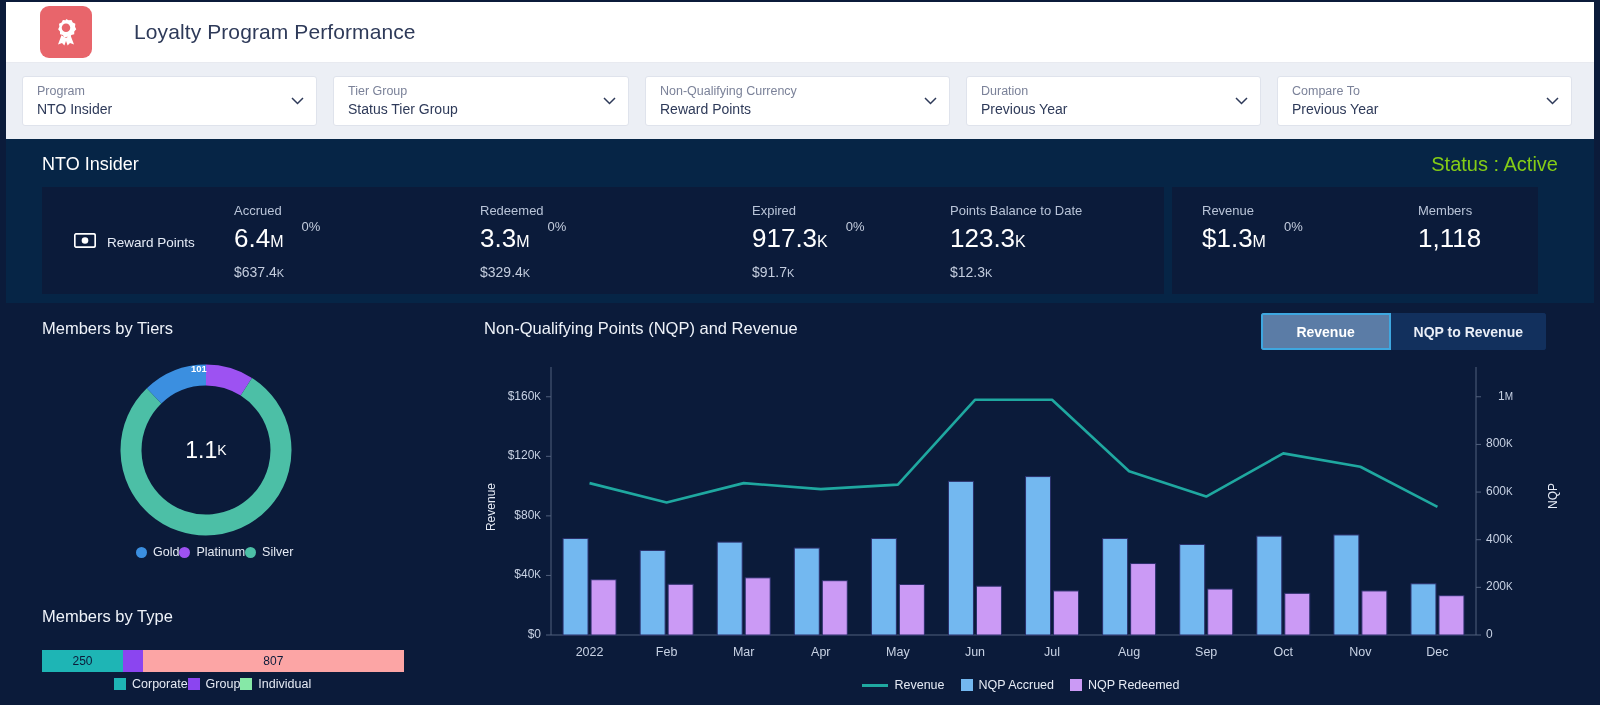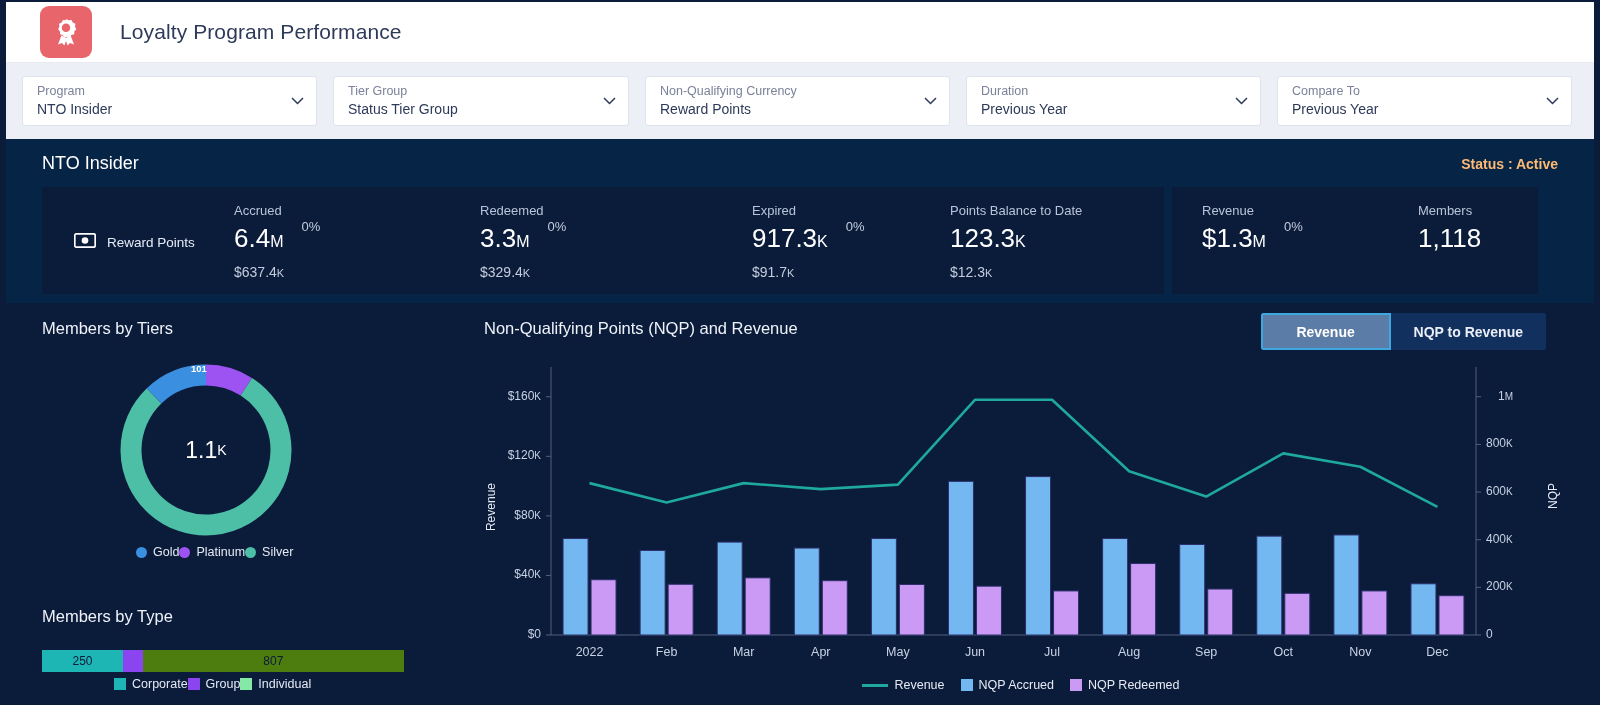--- a/index.html
+++ b/index.html
@@ -23,21 +23,21 @@
     display: flex; align-items: center;
     border-bottom: 1px solid #e8eaf0;
   }
   .app-logo {
     width: 52px; height: 52px; margin-left: 34px;
     border-radius: 9px; background: #e8656b;
     display: flex; align-items: center; justify-content: center;
     flex: none;
   }
   .app-title {
-    margin-left: 28px;
+    margin-left: 42px;
     font-size: 21px; color: #2e3a59; letter-spacing: .1px;
   }
 
   
   .filterbar {
     position: absolute; left: 6px; top: 63px;
     width: 1588px; height: 76px;
     background: #eceff5;
     display: flex; align-items: center;
     padding: 0 8px;
@@ -69,21 +69,21 @@
   .kpiband {
     position: absolute; left: 6px; top: 139px;
     width: 1588px; height: 164px;
     background: #062546;
   }
   .kpi-head {
     position: absolute; left: 36px; top: 14px; right: 36px;
     display: flex; align-items: center; justify-content: space-between;
   }
   .kpi-program { font-size: 18px; color: #ffffff; }
-  .kpi-status { font-size: 14px; color: #fdba74; font-weight: bold; }
+  .kpi-status { font-size: 20px; color: #84cc16; }
 
   .kpi-main {
     position: absolute; left: 36px; top: 48px;
     width: 1122px; height: 107px;
     background: #0b1b3a;
     display: flex; align-items: flex-start;
   }
   .kpi-right {
     position: absolute; left: 1166px; top: 48px;
     width: 366px; height: 107px;
@@ -372,21 +372,21 @@
           <span class="legend-dot" style="background: rgb(76, 191, 166);"></span>
           <span class="legend-text">Silver</span>
         </div>
       </div>
 
     <div class="panel-title" style="left:36px; top:304px;">Members by Type</div>
 
     <div class="stacked" id="type-stacked">
         <div class="seg" style="width: 22.3614%; background: rgb(30, 181, 181);">250</div>
         <div class="seg" style="width: 5.45617%; background: rgb(139, 69, 240);"></div>
-        <div class="seg" style="width: 72.1825%; background: #4d7c0f;">807</div>
+        <div class="seg" style="width: 72.1825%; background: #fca5a5;">807</div>
       </div>
     <div class="legend-row" id="type-legend" style="left:108px; top:374px;">
         <div class="legend-item">
           <span class="legend-sq" style="background: rgb(30, 181, 181);"></span>
           <span class="legend-text">Corporate</span>
         </div>
         <div class="legend-item">
           <span class="legend-sq" style="background: rgb(139, 69, 240);"></span>
           <span class="legend-text">Group</span>
         </div>

